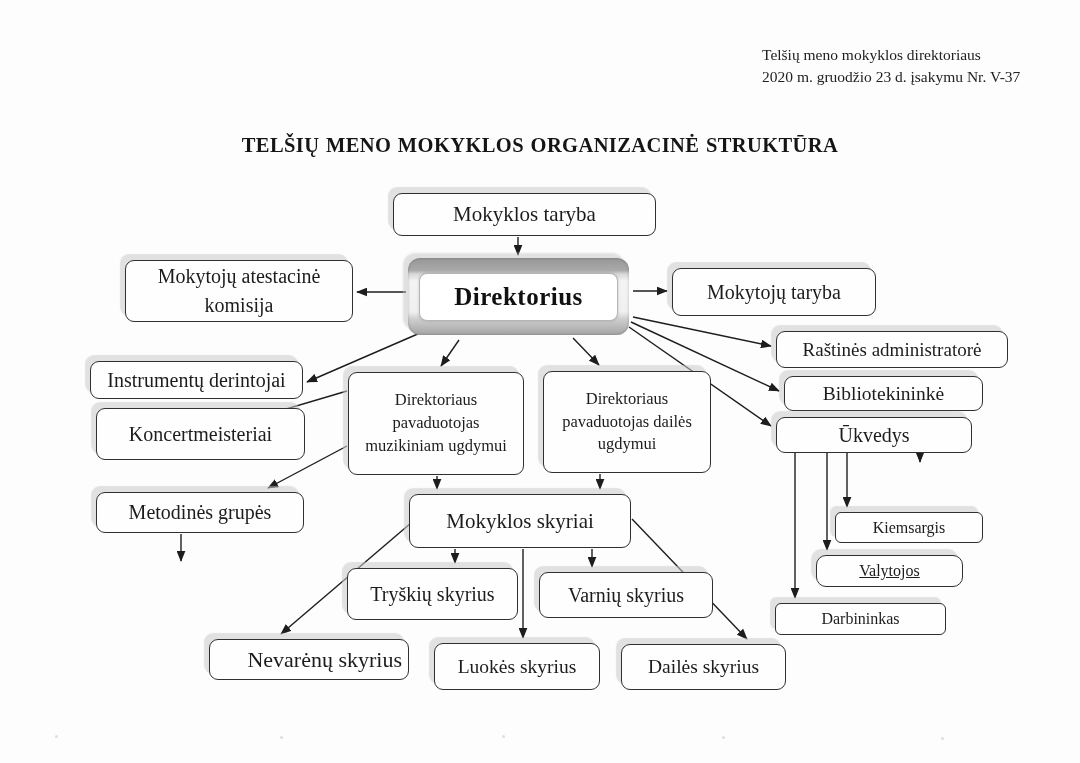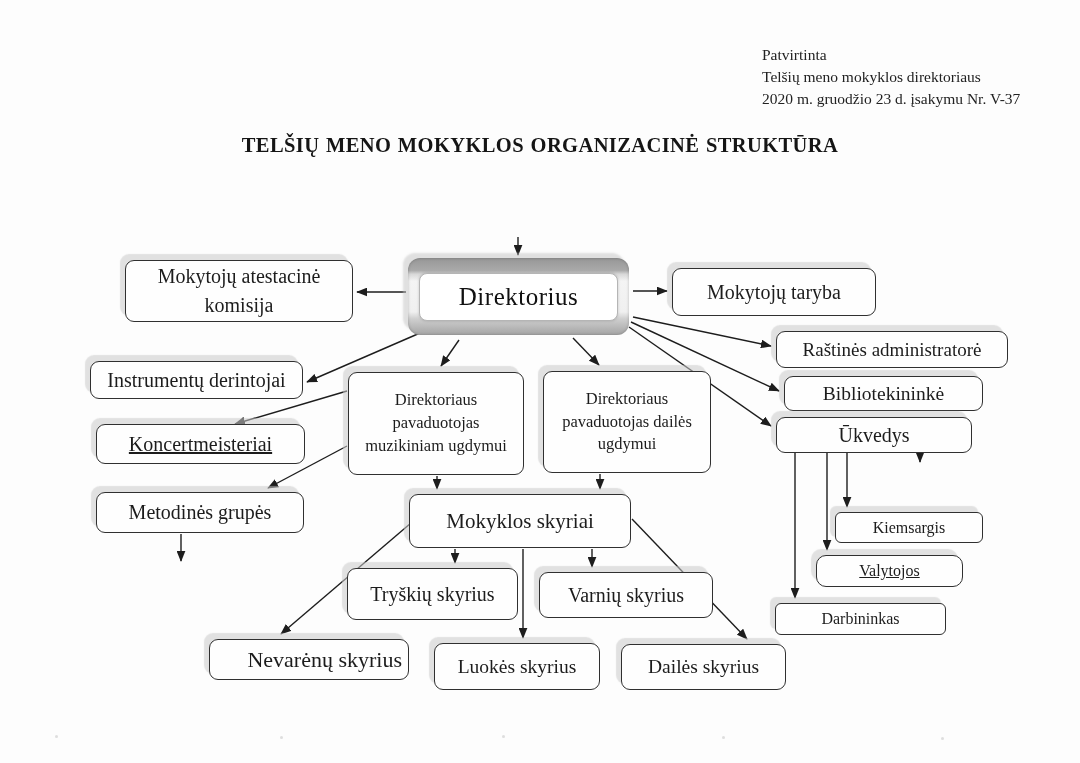--- a/index.html
+++ b/index.html
@@ -21,32 +21,31 @@
     position:absolute;z-index:2;border-radius:12px;box-sizing:border-box;
     background:linear-gradient(180deg,#979797 0%,#a9a9a9 16%,#d8d8d8 21%,#f4f4f4 30%,
                #f0f0f0 70%,#cfcfcf 79%,#b4b4b4 92%,#a5a5a5 100%);
     box-shadow:-5px -5px 2px rgba(195,195,195,.5), inset 0 0 3px rgba(0,0,0,.25);
   }
   .n3d .face{
     position:absolute;left:11px;right:11px;top:15px;bottom:14px;background:#ffffff;
     border-radius:8px;border:1px solid #b5b5b5;display:flex;align-items:center;justify-content:center;
     box-shadow:0 0 3px rgba(0,0,0,.18);
   }
-  .face span{font-weight:normal;font-size:25px;letter-spacing:.5px;color:#111;}
+  .face span{font-weight:bold;font-size:25px;letter-spacing:.5px;color:#111;}
   svg.wires{position:absolute;left:0;top:0;z-index:1;pointer-events:none;}
   svg.wires line{stroke:#1d1d1d;stroke-width:1.4;}
   .speck{position:absolute;width:3px;height:3px;background:#c9c9c9;border-radius:50%;opacity:.6;z-index:0;}
 </style>
 </head>
 <body>
 
 <div id="page">
 
   <div class="approval">
-    <div>Patvirtinta</div>
     <div>Telšių meno mokyklos direktoriaus</div>
     <div>2020 m. gruodžio 23 d. įsakymu Nr. V-37</div>
   </div>
 
   <div class="doc-title">TELŠIŲ MENO MOKYKLOS ORGANIZACINĖ STRUKTŪRA</div>
 
   <svg class="wires" width="1080" height="763" viewBox="0 0 1080 763" aria-hidden="true">
     <defs>
       <marker id="ah" viewBox="0 0 10 8" refX="9.2" refY="4" markerWidth="11" markerHeight="9" orient="auto" markerUnits="userSpaceOnUse">
         <path d="M0,0 L10,4 L0,8 z" fill="#1d1d1d"></path>
@@ -70,20 +69,23 @@
     <line x1="592" y1="549" x2="592" y2="567" marker-end="url(#ah)"></line>
     <line x1="411" y1="523" x2="281" y2="634" marker-end="url(#ah)"></line>
     <line x1="523" y1="549" x2="523" y2="638" marker-end="url(#ah)"></line>
     <line x1="632" y1="519" x2="747" y2="639" marker-end="url(#ah)"></line>
     <line x1="920" y1="453" x2="920" y2="462" marker-end="url(#ah)"></line>
     <line x1="847" y1="453" x2="847" y2="507" marker-end="url(#ah)"></line>
     <line x1="827" y1="453" x2="827" y2="550" marker-end="url(#ah)"></line>
     <line x1="795" y1="453" x2="795" y2="598" marker-end="url(#ah)"></line>
   </svg>
 
+  <div class="node" style="left:393px;top:193px;width:263px;height:43px;font-size:21px;">
+    <span>Mokyklos taryba</span>
+  </div>
 
   <div class="n3d" style="left:408px;top:258px;width:221px;height:77px;">
     <div class="face">
       <span>Direktorius</span>
     </div>
   </div>
 
   <div class="node" style="left:125px;top:260px;width:228px;height:62px;font-size:20px;line-height:1.45;">
     <span>Mokytojų atestacinė komisija</span>
   </div>
@@ -109,21 +111,21 @@
   </div>
 
   <div class="node" style="left:348px;top:372px;width:176px;height:103px;font-size:16.5px;line-height:1.38;padding:4px 14px;">
     <span>Direktoriaus pavaduotojas muzikiniam ugdymui</span>
   </div>
 
   <div class="node" style="left:543px;top:371px;width:168px;height:102px;font-size:16.5px;line-height:1.38;padding:4px 14px;">
     <span>Direktoriaus pavaduotojas dailės ugdymui</span>
   </div>
 
-  <div class="node" style="left:96px;top:424px;width:209px;height:40px;font-size:20px;text-decoration:underline;">
+  <div class="node" style="left:96px;top:408px;width:209px;height:52px;font-size:20px;">
     <span>Koncertmeisteriai</span>
   </div>
 
   <div class="node" style="left:96px;top:492px;width:208px;height:41px;font-size:20px;">
     <span>Metodinės grupės</span>
   </div>
 
 
   <div class="node" style="left:409px;top:494px;width:222px;height:54px;font-size:21px;">
     <span>Mokyklos skyriai</span>

